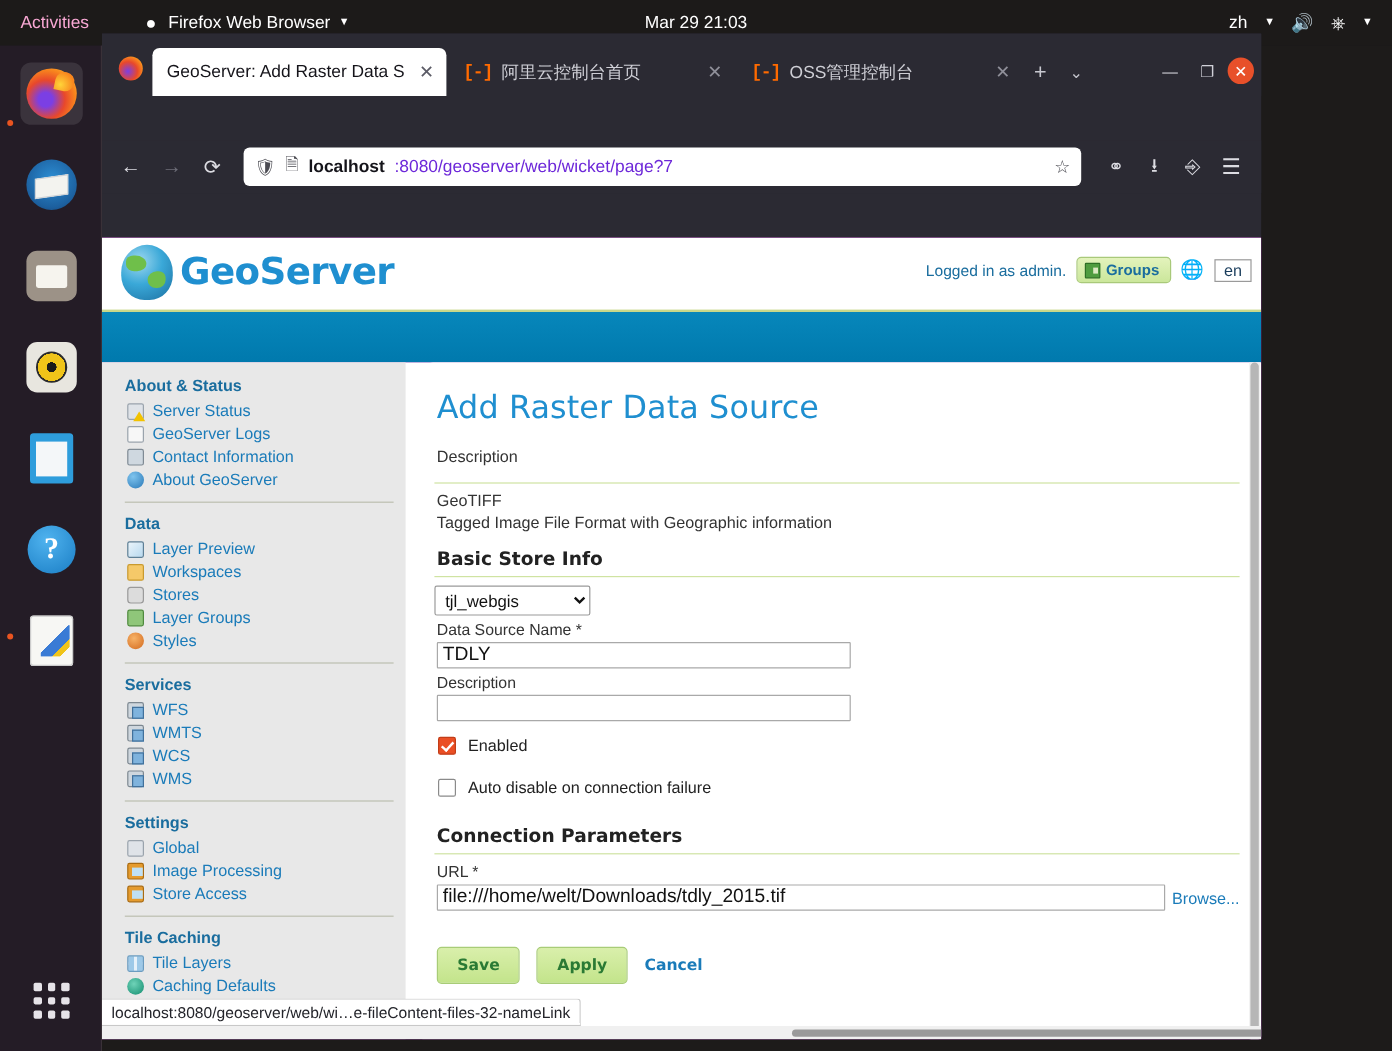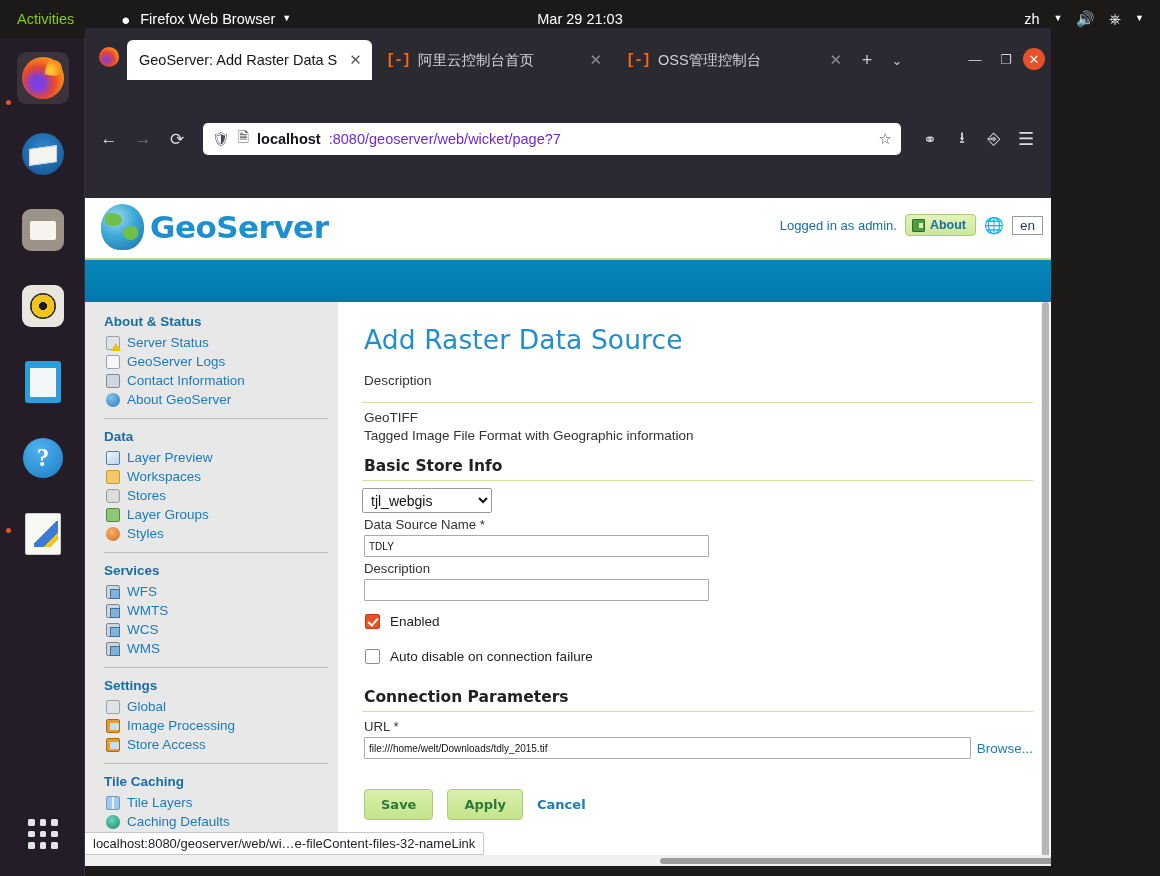--- a/index.html
+++ b/index.html
@@ -10,21 +10,21 @@
     background: #1d1b1a;
   }
 
   
   #gnome-topbar {
     position: absolute; top: 0; left: 0; width: 1160px; height: 38px;
     background: #1c1a19; color: #ffffff;
     display: flex; align-items: center;
     font-size: 14.5px;
   }
-  .gb-activities { margin-left: 17px; font-size: 14.5px; color:#84cc16; }
+  .gb-activities { margin-left: 17px; font-size: 14.5px; color:#f9a8d4; }
   .gb-app { display:flex; align-items:center; gap:7px; margin-left: 44px; }
   .gb-app .ffglyph {
     width: 15px; height:15px; display:inline-block;
     color:#fff; font-size:15px; line-height:15px; text-align:center;
   }
   .gb-clock {
     position:absolute; left:0; right:0; text-align:center;
     font-size: 14.5px; pointer-events:none;
   }
   .gb-right { margin-left:auto; display:flex; align-items:center; gap:14px; margin-right:16px; }
@@ -242,21 +242,21 @@
   .fmt-desc{ font-size:13.5px; color:#333; margin: 3px 0 0 2px; }
   h2.sec{ font-size:15.5px; font-weight:bold; color:#222; margin: 14px 0 5px 2px;
           font-family:"DejaVu Sans", sans-serif;}
   .flabel{ font-size:13.2px; color:#333; margin: 4px 0 3px 2px; }
   select.ws-select{
     font-family:"Liberation Sans", sans-serif; font-size:14px;
     padding: 2px 4px; width:130px; height:25px; border:1px solid #9a9a9a;
     background:#fff; color:#111; border-radius:2px;
   }
   input.txt{
-    font-family:"Liberation Sans", sans-serif; font-size:10px;
+    font-family:"Liberation Sans", sans-serif; font-size:16px;
     height:22px; border:1px solid #a9a9a9; background:#fff; color:#111;
     padding: 1px 4px; border-radius:1px; margin-left:2px;
   }
   input.txt.w345{ width:345px; }
   input.txt.wurl{ width:681px; }
   .checkrow{ display:flex; align-items:center; gap:10px; margin: 13px 0 0 3px; font-size:13.5px; color:#222;}
   .cb{ width:15px;height:15px; border:1px solid #8a8a8a; background:#fff; border-radius:2px;
        display:inline-block; position:relative;}
   .cb.on{ background:#ea4f25; border-color:#c23d18; }
   .cb.on:after{ content:""; position:absolute; left:4px; top:1px; width:4px;height:8px;
@@ -411,21 +411,21 @@
 
     <div id="gs-header">
       <div class="gs-logo">
         <div class="globe"></div>
         <div class="gs-word">GeoServer</div>
       </div>
       <div class="gs-head-right">
         <span>Logged in as admin.</span>
         <span class="logout-btn">
           <span class="logout-ic"></span>
-          <span>About</span>
+          <span>Groups</span>
         </span>
         <span class="lang-globe">🌐</span>
         <span class="lang-box">en</span>
       </div>
     </div>
 
     <div id="blue-band"></div>
 
     <div id="content-area">
 

